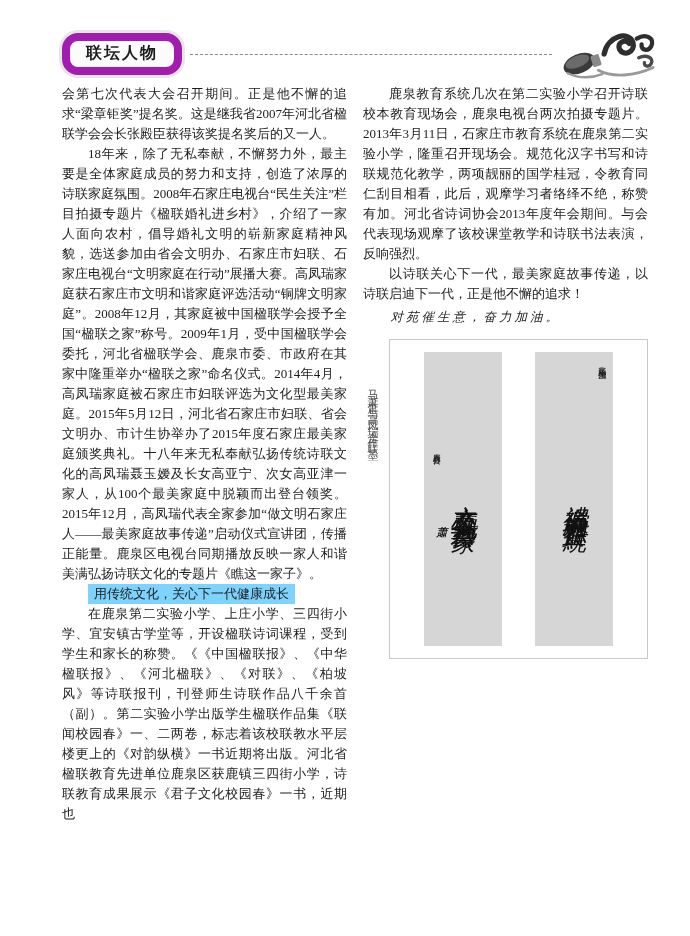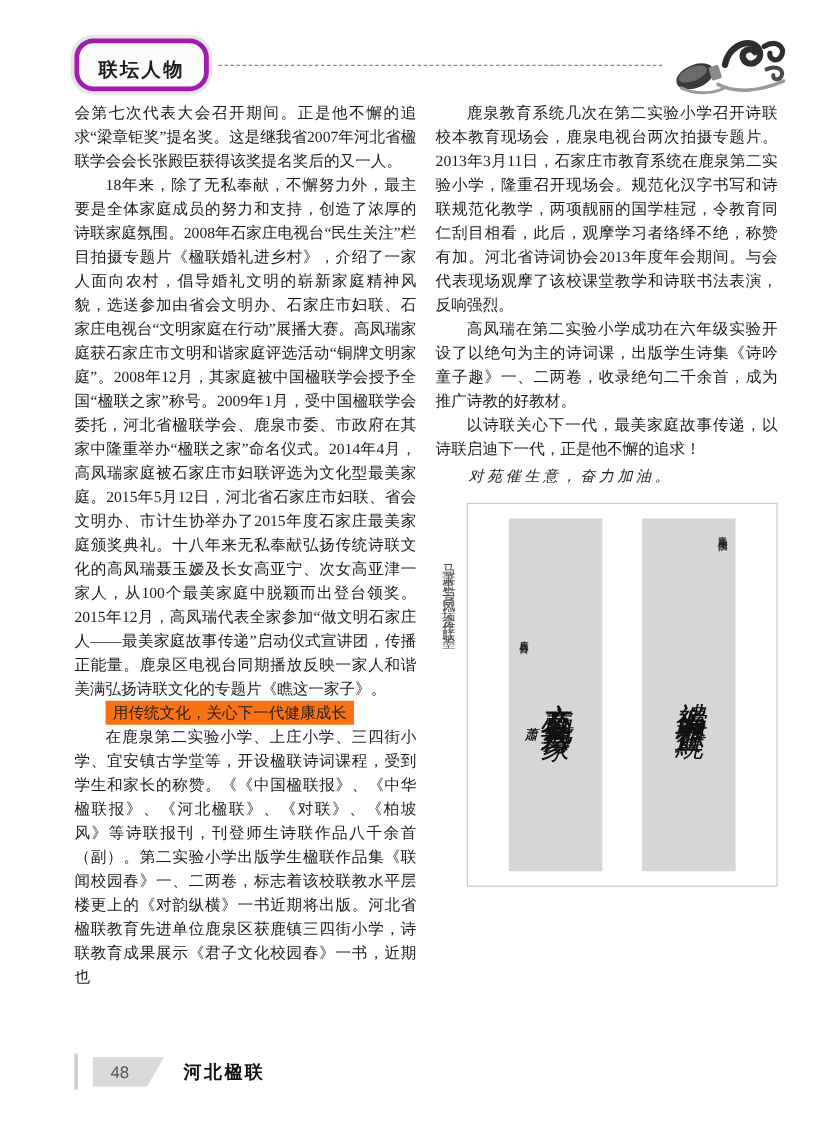--- a/index.html
+++ b/index.html
@@ -11,23 +11,23 @@
     font-family:"Liberation Serif", serif;
     color:#1c1c1c;
     overflow:hidden;
   }
   
   .header{
     position:absolute;top:34px;left:62px;right:34px;
     display:flex;align-items:center;height:40px;
   }
   .badge{
-    border:4px solid #a21caf;
+    border:8px solid #a21caf;
     border-radius:16px;
-    padding:12px 16px 3px 16px;
+    padding:2px 16px 3px 16px;
     font-family:Liberation Mono, monospace;
     font-weight:bold;font-size:16px;letter-spacing:2px;
     background:#fbfbfb;
     box-shadow:0 0 0 3px #e6e6e6;
     white-space:nowrap;
   }
   .dash-line{flex:1;border-top:1px dashed #8a8a8a;margin:0 8px;height:0;}
   .ornament{width:96px;height:58px;flex:none;}
   
   .content{
@@ -38,21 +38,21 @@
     width:50%;
     font-size:13px;line-height:20px;
     text-align:justify;text-justify:inter-ideograph;
   }
   .col p{margin:0;}
   .indent{text-indent:2em;}
   .subhead-line{margin:0;}
   .subhead{
     display:inline-block;
     margin-left:2em;
-    background:#f97316;
+    background:#7dd3fc;
     padding:0 6px;
   }
   .verse{
     font-style:italic;
     font-family:"DejaVu Serif", serif;
     font-size:12.5px;line-height:25px;
     letter-spacing:3px;
     margin-left:2.2em !important;
     color:#222;
   }
@@ -140,21 +140,20 @@
 
     <div class="col">
       <p>会第七次代表大会召开期间。正是他不懈的追求“梁章钜奖”提名奖。这是继我省2007年河北省楹联学会会长张殿臣获得该奖提名奖后的又一人。</p>
       <p class="indent">18年来，除了无私奉献，不懈努力外，最主要是全体家庭成员的努力和支持，创造了浓厚的诗联家庭氛围。2008年石家庄电视台“民生关注”栏目拍摄专题片《楹联婚礼进乡村》，介绍了一家人面向农村，倡导婚礼文明的崭新家庭精神风貌，选送参加由省会文明办、石家庄市妇联、石家庄电视台“文明家庭在行动”展播大赛。高凤瑞家庭获石家庄市文明和谐家庭评选活动“铜牌文明家庭”。2008年12月，其家庭被中国楹联学会授予全国“楹联之家”称号。2009年1月，受中国楹联学会委托，河北省楹联学会、鹿泉市委、市政府在其家中隆重举办“楹联之家”命名仪式。2014年4月，高凤瑞家庭被石家庄市妇联评选为文化型最美家庭。2015年5月12日，河北省石家庄市妇联、省会文明办、市计生协举办了2015年度石家庄最美家庭颁奖典礼。十八年来无私奉献弘扬传统诗联文化的高凤瑞聂玉嫒及长女高亚宁、次女高亚津一家人，从100个最美家庭中脱颖而出登台领奖。2015年12月，高凤瑞代表全家参加“做文明石家庄人——最美家庭故事传递”启动仪式宣讲团，传播正能量。鹿泉区电视台同期播放反映一家人和谐美满弘扬诗联文化的专题片《瞧这一家子》。</p>
       <p class="subhead-line"><span class="subhead">用传统文化，关心下一代健康成长</span></p>
       <p class="indent">在鹿泉第二实验小学、上庄小学、三四街小学、宜安镇古学堂等，开设楹联诗词课程，受到学生和家长的称赞。《《中国楹联报》、《中华楹联报》、《河北楹联》、《对联》、《柏坡风》等诗联报刊，刊登师生诗联作品八千余首（副）。第二实验小学出版学生楹联作品集《联闻校园春》一、二两卷，标志着该校联教水平层楼更上的《对韵纵横》一书近期将出版。河北省楹联教育先进单位鹿泉区获鹿镇三四街小学，诗联教育成果展示《君子文化校园春》一书，近期也</p>
     </div>
 
     <div class="col">
       <p class="indent">鹿泉教育系统几次在第二实验小学召开诗联校本教育现场会，鹿泉电视台两次拍摄专题片。2013年3月11日，石家庄市教育系统在鹿泉第二实验小学，隆重召开现场会。规范化汉字书写和诗联规范化教学，两项靓丽的国学桂冠，令教育同仁刮目相看，此后，观摩学习者络绎不绝，称赞有加。河北省诗词协会2013年度年会期间。与会代表现场观摩了该校课堂教学和诗联书法表演，反响强烈。</p>
-      <p class="indent">高凤瑞在第二实验小学成功在六年级实验开设了以绝句为主的诗词课，出版学生诗集《诗吟童子趣》一、二两卷，收录绝句二千余首，成为推广诗教的好教材。</p>
       <p class="indent">以诗联关心下一代，最美家庭故事传递，以诗联启迪下一代，正是他不懈的追求！</p>
       <p class="verse">对苑催生意，奋力加油。</p>
 
       <div class="artwork">
         <div class="artwork-caption">马萧萧与高凤瑞合作联墨</div>
         <div class="frame">
           <div class="scroll">
             <span class="scroll-text">文心尊至聖六藝傳家</span>
             <span class="inscription">庚辰春分日</span>
             <span class="signature">蕭蕭</span>
@@ -166,21 +165,14 @@
           <div class="scroll">
             <span class="scroll-text">禮樂演中和群賢正統</span>
             <span class="dedication">高鳳瑞先生撰</span>
           </div>
         </div>
       </div>
     </div>
 
   </div>
 
-  <div class="footer">
-    <div class="footer-rule"></div>
-    <div class="page-num-shape">
-      <span>48</span>
-    </div>
-    <div class="journal-name">河北楹联</div>
-  </div>
 
 </div>
 
 </body></html>

